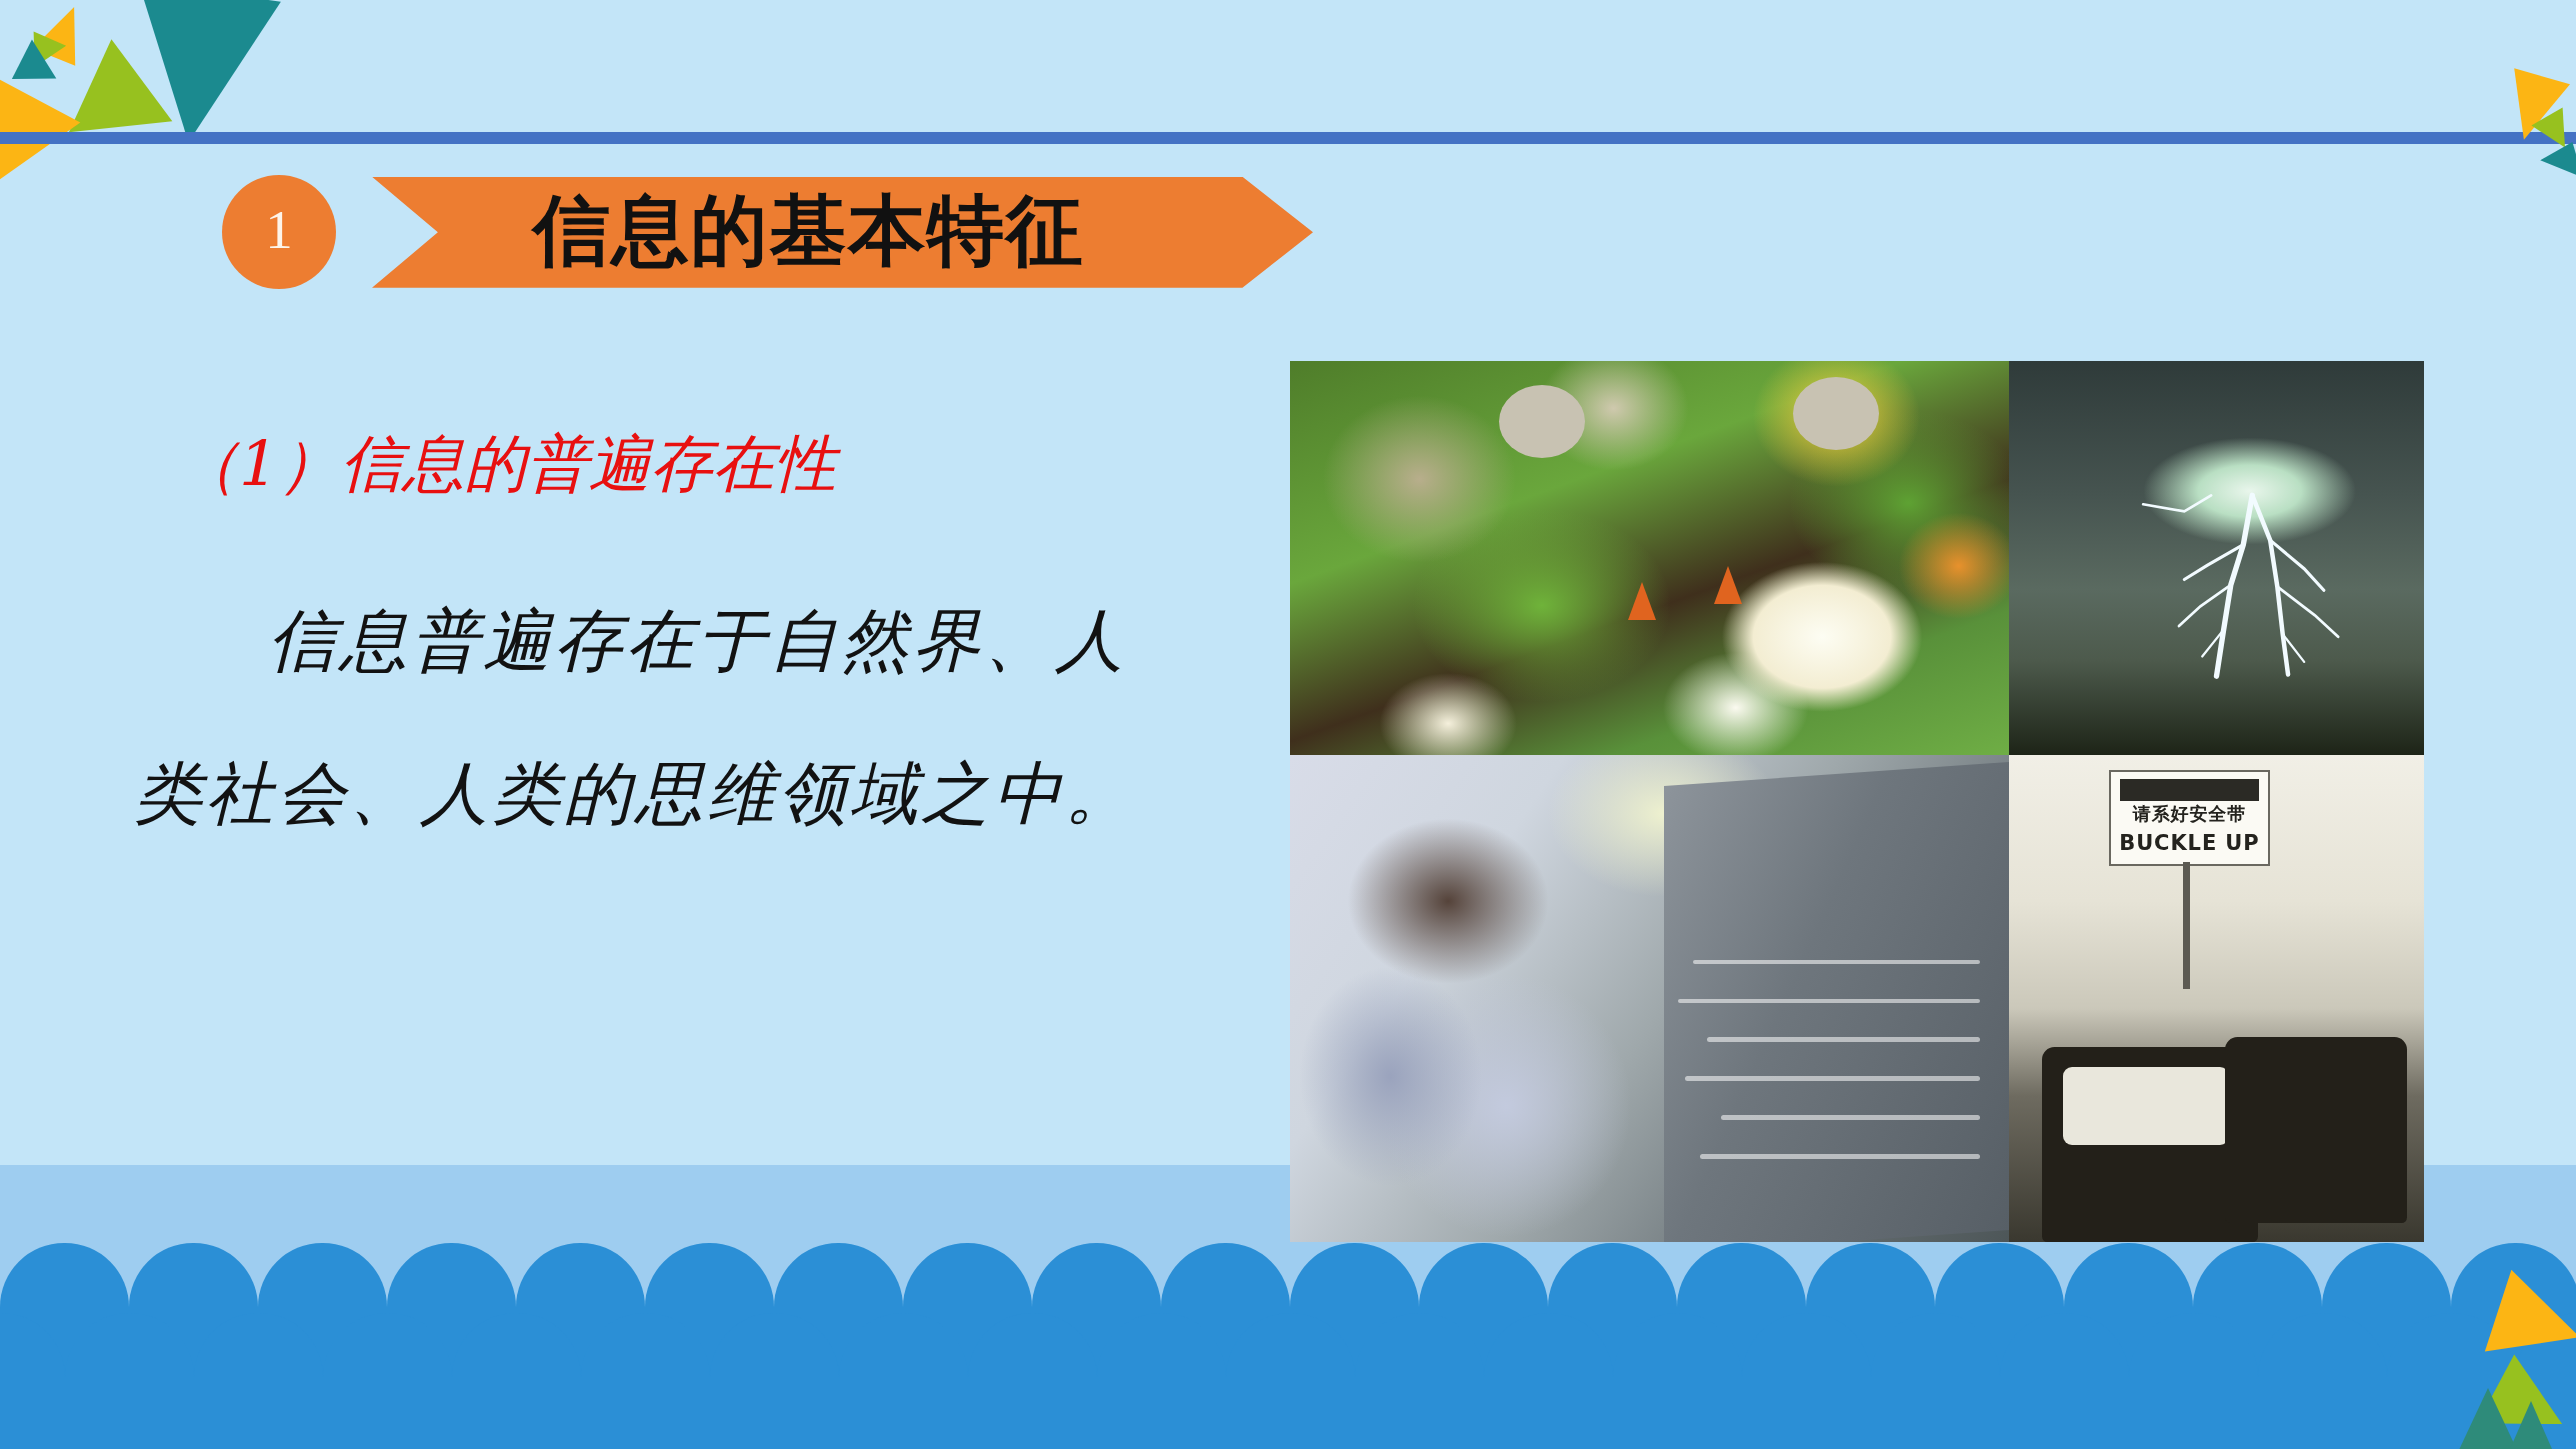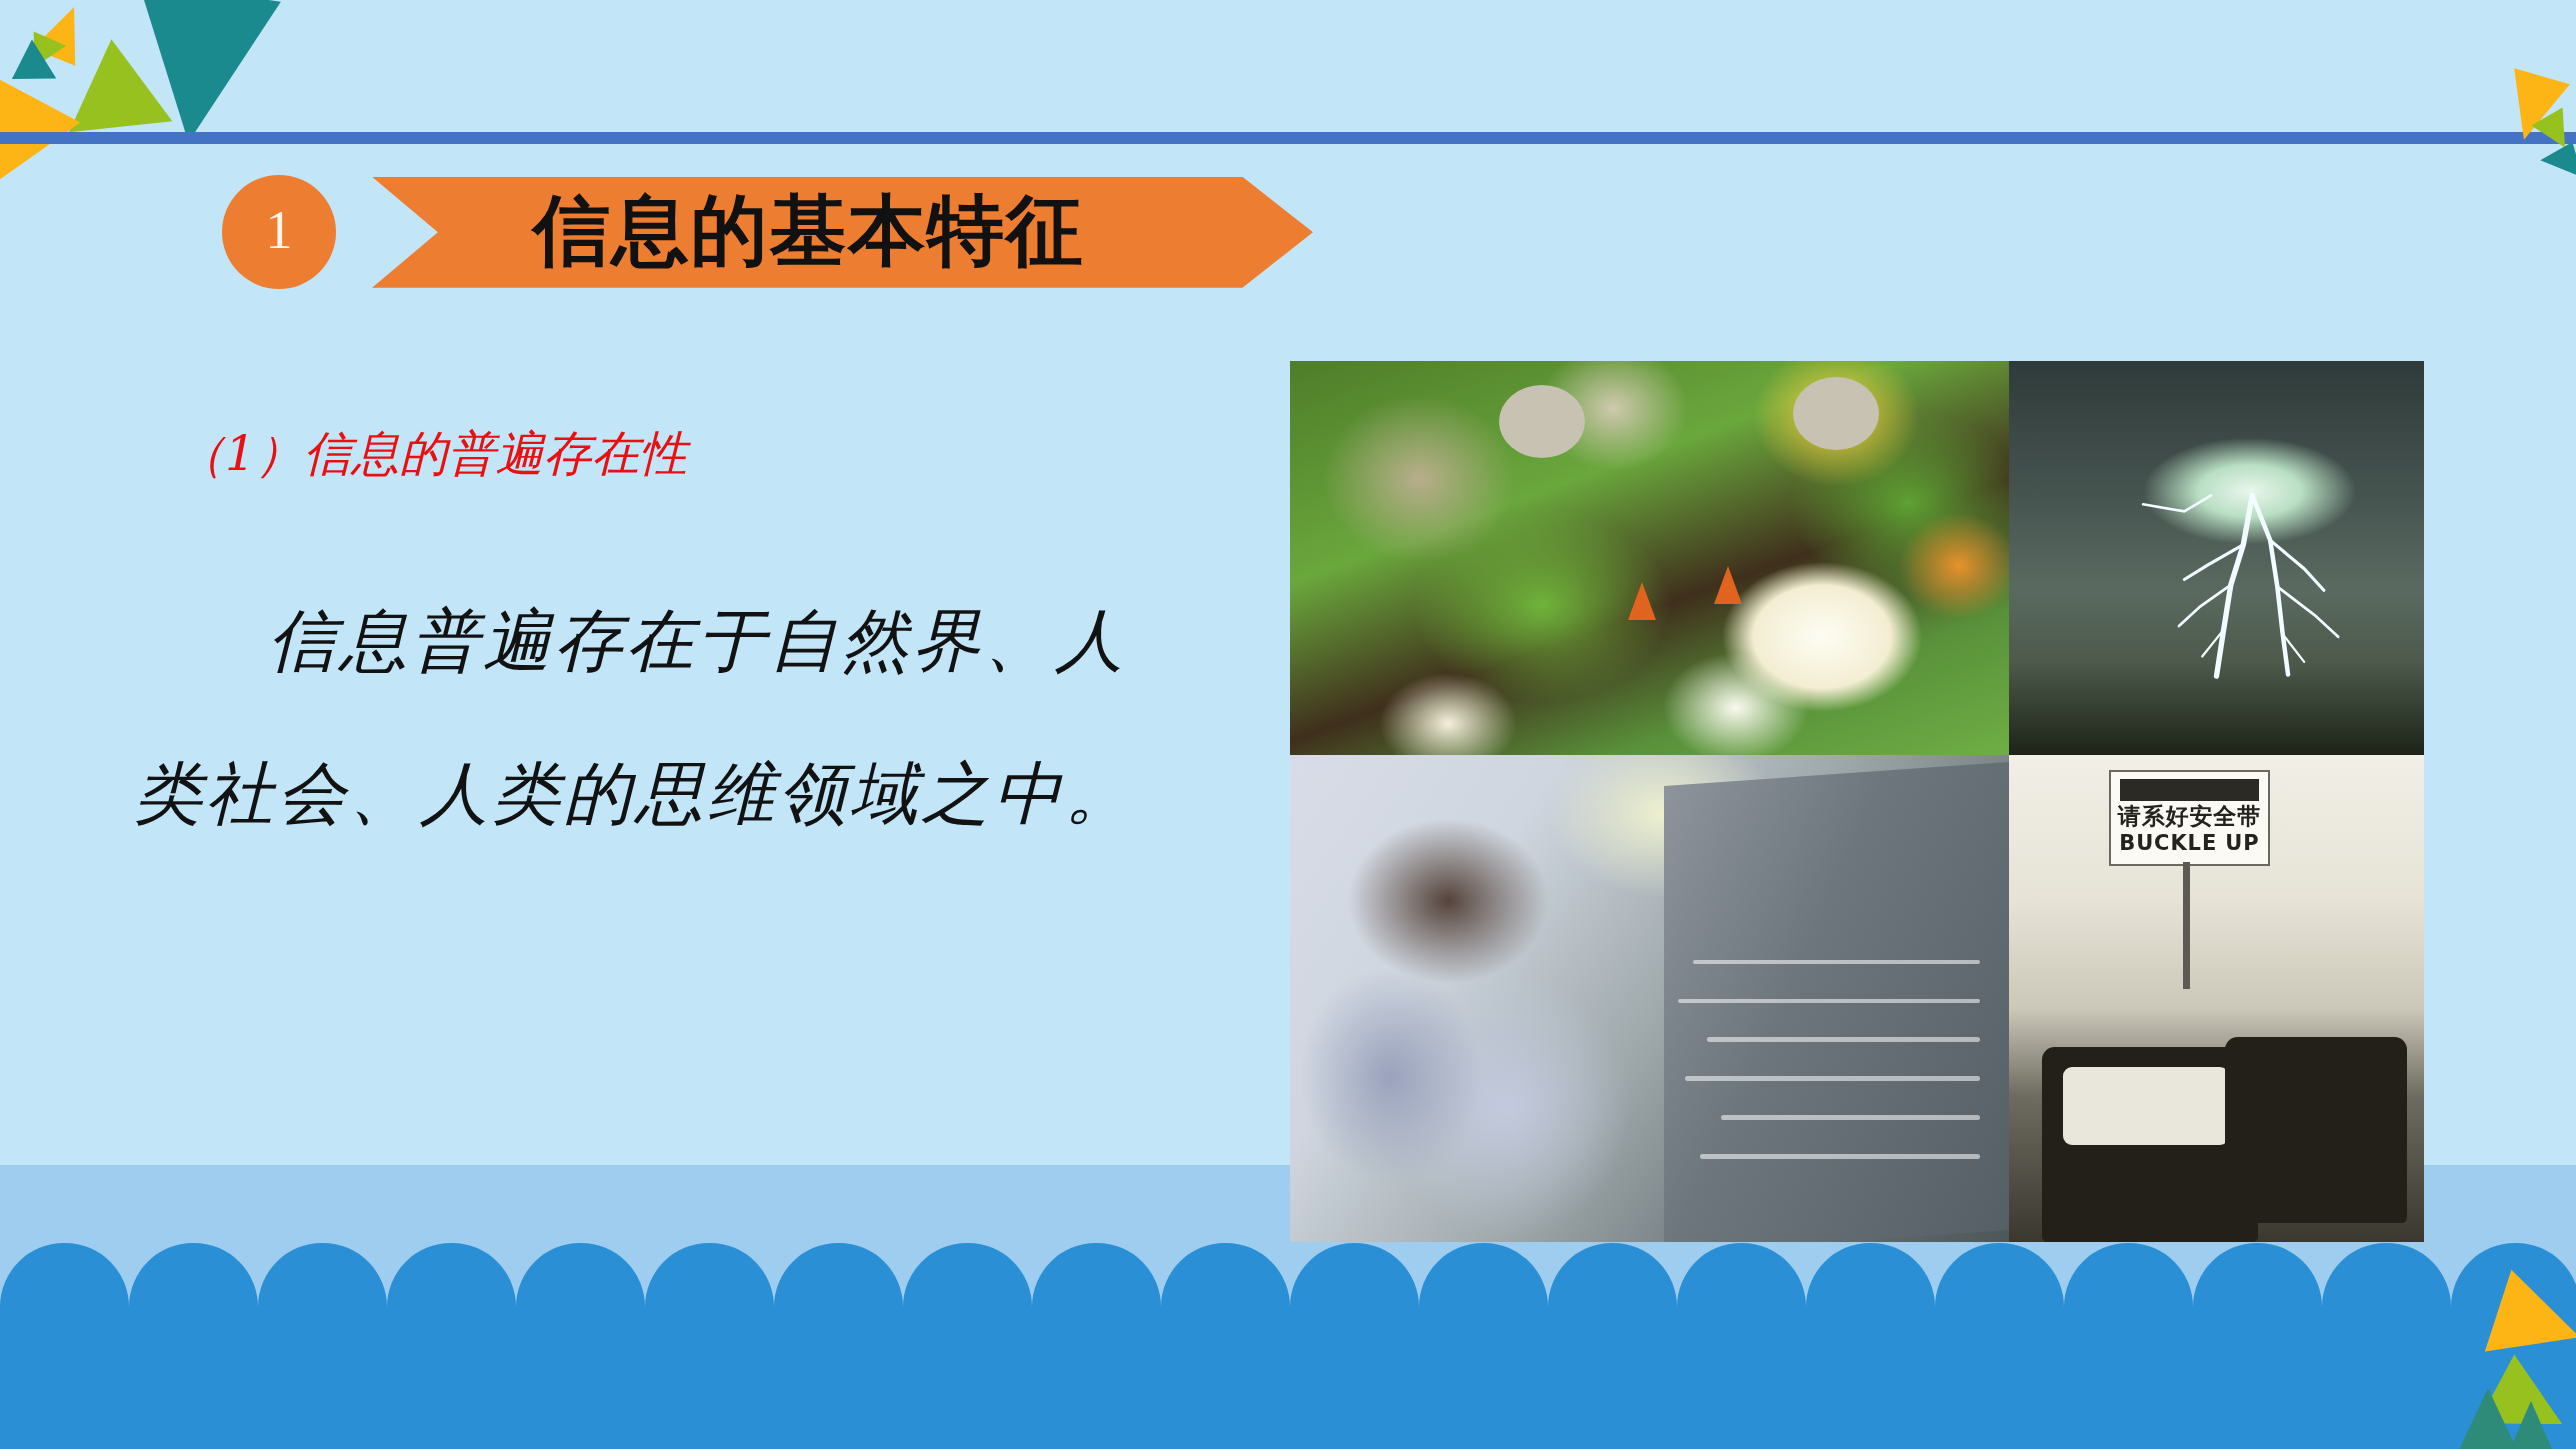--- a/index.html
+++ b/index.html
@@ -108,21 +108,21 @@
     font-size: 77px;
     letter-spacing: 1.8px;
     white-space: nowrap;
   }
 
   
   .subhead {
     position: absolute;
     left: 177px; top: 422px;
     color: #e81010;
-    font-size: 48px;
+    font-size: 62px;
     font-family: "DejaVu Serif", "Liberation Serif", serif;
     font-style: italic;
     white-space: nowrap;
   }
   .body-line {
     position: absolute;
     color: #121212;
     font-size: 68px;
     font-family: "DejaVu Serif", "Liberation Serif", serif;
     font-style: italic;
@@ -230,21 +230,21 @@
   }
   .ph-street .sign-cn, .ph-street .sign-en {
     position: absolute;
     left: 0; width: 100%;
     text-align: center;
     color: #24231e;
     font-family: "DejaVu Sans", "Liberation Sans", sans-serif;
     font-weight: bold;
     line-height: 1;
   }
-  .ph-street .sign-cn { top: 36%; font-size: 23px; letter-spacing: 0.9px; }
+  .ph-street .sign-cn { top: 36%; font-size: 18px; letter-spacing: 0.9px; }
   .ph-street .sign-en { top: 66%; font-size: 21px; letter-spacing: 0.9px; }
   .ph-street .pole {
     position: absolute;
     left: 42%; top: 22%;
     width: 6.3px; height: 26%;
     background: #5c5a52;
   }
   .ph-street .car {
     position: absolute;
     background: #232019;

